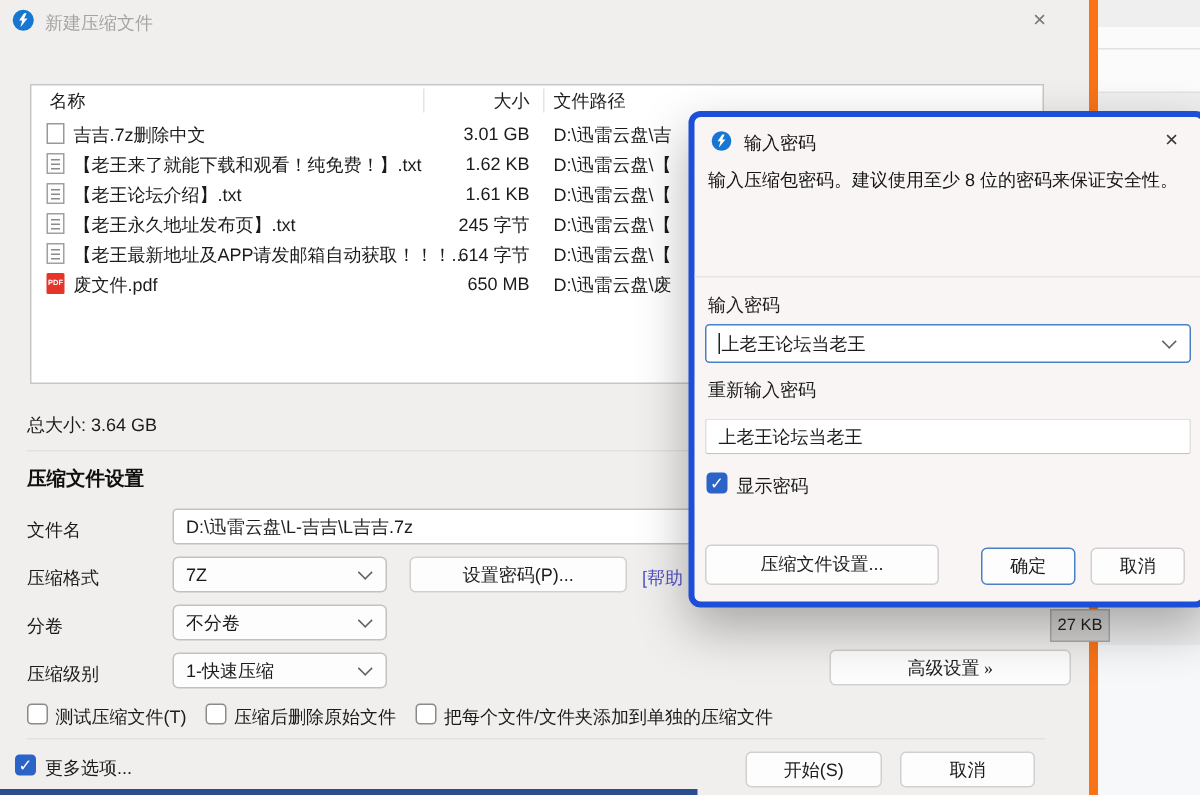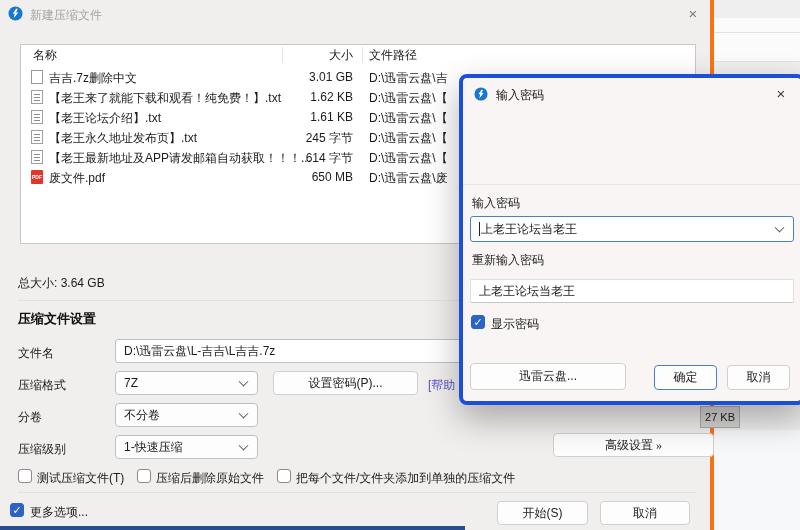--- a/index.html
+++ b/index.html
@@ -16,29 +16,29 @@
   .bg-band{position:absolute;left:0;width:90px;background:#fbfbfb;}
   .bg-line{position:absolute;left:0;width:90px;height:1px;background:#e2e2e2;}
   #bg-lower{position:absolute;left:0;top:430px;width:90px;height:100px;background:#f6f8fa;}
   #bg-size-cell{
     left:700px;top:406px;width:38px;height:20px;background:#d6d4d3;
     border:1px solid #aeacab;color:#222;font-size:11px;
     display:flex;align-items:center;justify-content:center;z-index:3;
   }
 
   
-  #main-window{left:0;top:0;width:710px;height:530px;background:#f1efee;border-right:4px solid #f97316;z-index:2;}
+  #main-window{left:0;top:0;width:710px;height:530px;background:#f1efee;border-right:6px solid #f97316;z-index:2;padding-left:16px;}
   #mw-titlebar{position:absolute;left:0;top:0;width:710px;height:26px;}
   #mw-app-icon{position:absolute;left:8px;top:6px;width:15px;height:15px;}
   #mw-title{position:absolute;left:30px;top:7px;color:#a6a4a3;font-size:12px;}
   #mw-close{position:absolute;left:676px;top:0;width:34px;height:26px;display:flex;align-items:center;justify-content:center;color:#7a7a7a;font-size:15px;}
   .section-label{font-weight:bold;font-size:13px;color:#0f0f0f;}
 
   
-  #file-list{left:20px;top:44px;width:674px;height:198px;background:#fff;border:1px solid #c9c7c6;}
+  #file-list{left:20px;top:56px;width:674px;height:198px;background:#fff;border:1px solid #c9c7c6;}
   .fl-header{position:absolute;top:0;height:20px;display:flex;align-items:center;color:#1b1b1b;}
   .fl-sep{position:absolute;top:2px;width:1px;height:16px;background:#e6e4e3;}
   .fl-row{position:absolute;left:0;width:674px;height:20px;}
   .fl-name{position:absolute;left:28px;top:3px;white-space:nowrap;}
   .fl-size{position:absolute;right:342px;top:3px;white-space:nowrap;}
   .fl-path{position:absolute;left:348px;top:3px;white-space:nowrap;overflow:hidden;width:320px;}
   .fl-icon{position:absolute;left:10px;top:3px;width:12px;height:14px;}
   .doc-icon{background:#fff;border:1px solid #9b9997;box-sizing:border-box;}
   .txt-icon{background:#fdfdfd;border:1px solid #a0a09e;box-sizing:border-box;}
   .txt-icon::before{content:"";position:absolute;left:2px;top:3px;width:6px;height:1px;background:#8a8a8a;box-shadow:0 3px 0 #8a8a8a,0 6px 0 #8a8a8a;}
@@ -212,39 +212,40 @@
 <div id="taskbar-strip" class="abs"></div>
 
 <div id="pw-dialog" class="abs">
   <svg id="pw-icon" viewBox="0 0 16 16">
     <circle cx="8" cy="8" r="7.5" fill="#1677d2"></circle>
     <path d="M8.6 3 5 8.2h2.2L6 13l5-6.2H8.6L10.4 3z" fill="#fff"></path>
   </svg>
   <span id="pw-title">输入密码</span>
   <div id="pw-close">×</div>
 
+  <div id="pw-desc">输入压缩包密码。建议使用至少 8 位的密码来保证安全性。</div>
   <div id="pw-divider"></div>
 
   <div class="field-label" style="left:9px;top:117px;">输入密码</div>
   <div id="pw-combo" class="dropdown">
     <span id="pw-caret"></span>
     <span>上老王论坛当老王</span>
     <span class="chev"></span>
   </div>
 
   <div class="field-label" style="left:9px;top:174px;">重新输入密码</div>
   <div id="pw-input2" class="text-input">
     <span>上老王论坛当老王</span>
   </div>
 
   <div class="cb-box checked" style="left:8px;top:237px;">✓</div>
   <div class="field-label" style="left:28px;top:238px;">显示密码</div>
 
   <div class="btn" style="left:7px;top:285px;width:156px;height:27px;">
-    <span>迅雷云盘...</span>
+    <span>压缩文件设置...</span>
   </div>
   <div class="btn btn-default" style="left:191px;top:287px;width:63px;height:25px;">
     <span>确定</span>
   </div>
   <div class="btn" style="left:264px;top:287px;width:63px;height:25px;">
     <span>取消</span>
   </div>
 </div>
 
 </body></html>

